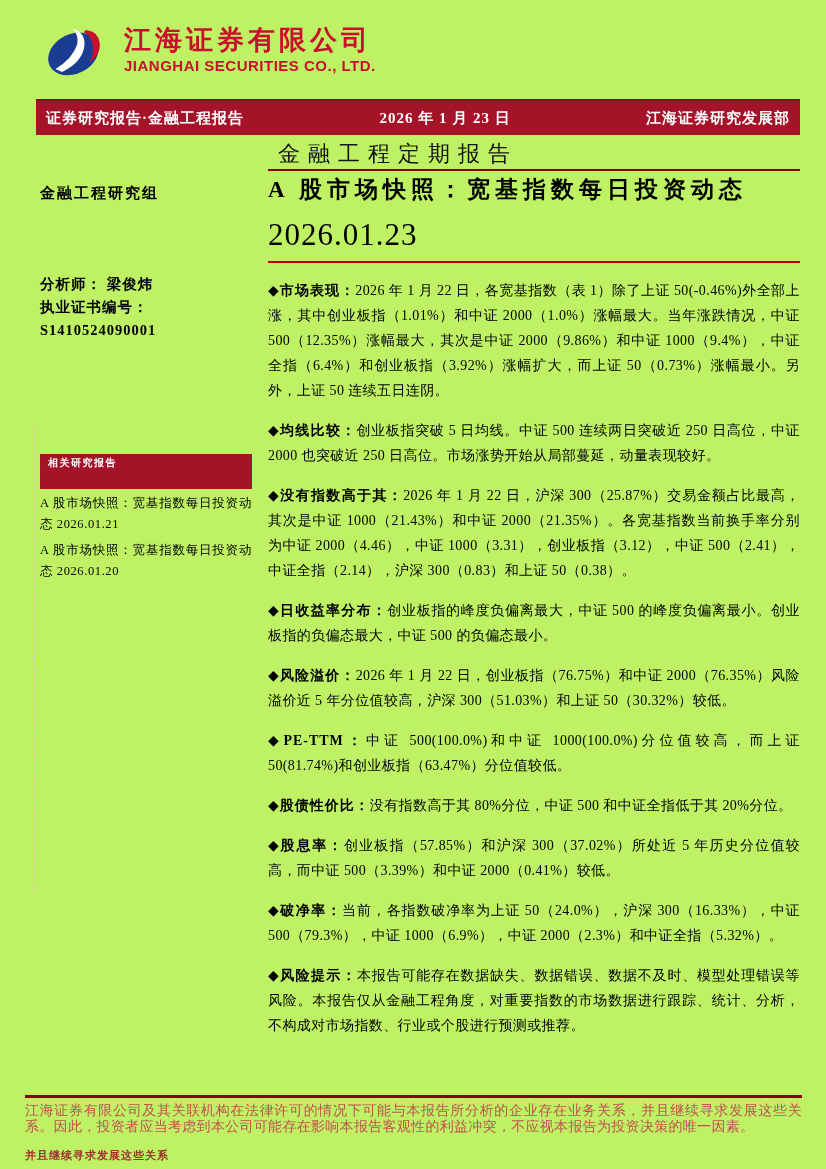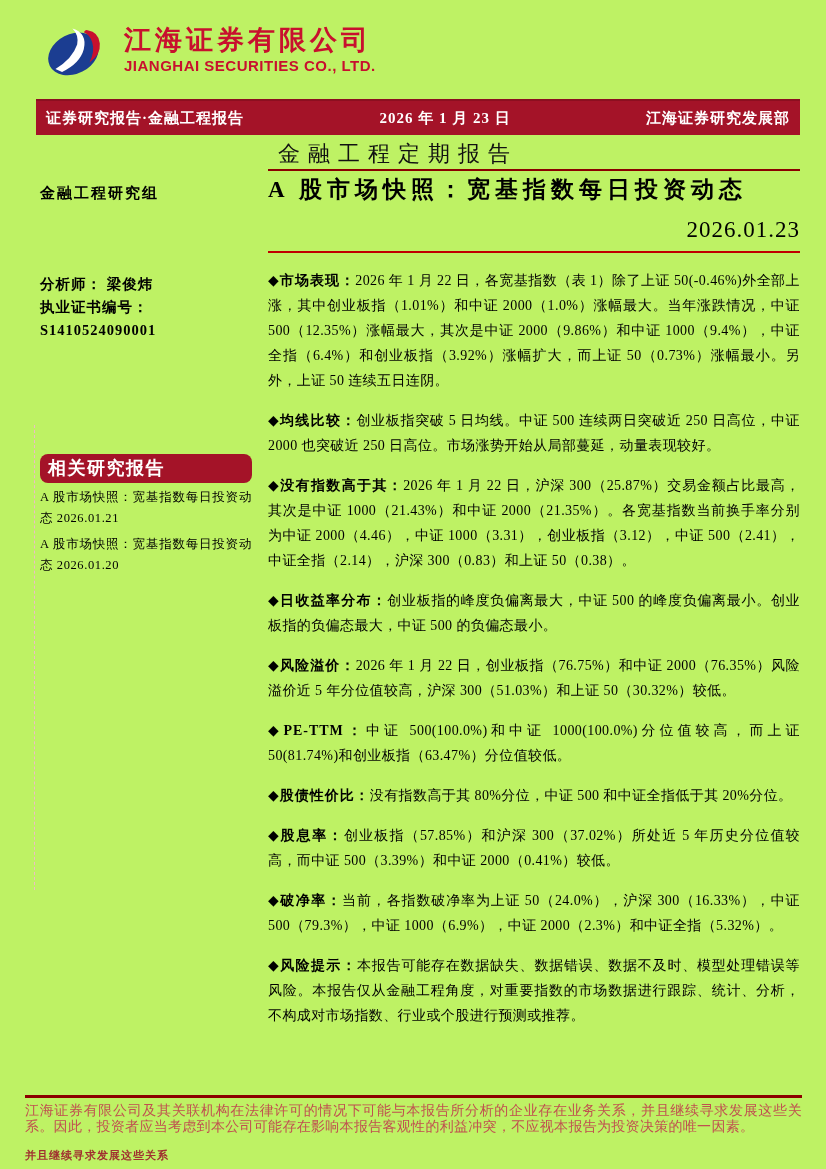--- a/index.html
+++ b/index.html
@@ -42,38 +42,38 @@
     background:#8b0000;
   }
 
   
   .sidebar { position:absolute; top:184px; left:40px; width:212px; }
   .team { font-weight:bold; font-size:15px; letter-spacing:2px; color:#000; }
   .analyst-block { margin-top:70px; font-weight:bold; font-size:14.5px; color:#000; }
   .analyst-line { letter-spacing:1px; line-height:23px; }
   .related-block { margin-top:112px; }
   .related-header {
-    background:#a41328; color:#fff; font-weight:bold; font-size:18px;
-    letter-spacing:1.5px; padding:2px 8px 3px 8px;border-radius:8px;
+    background:#a41328; color:#fff; font-weight:bold; font-size:10px;
+    letter-spacing:1.5px; padding:2px 8px 19px 8px;
   }
   .related-item {
     font-size:12.5px; line-height:1.7; letter-spacing:0.6px; color:#000;
     margin-top:4px; text-align:justify;
   }
   .frame-dots {
     position:absolute; top:425px; left:34px; height:465px; width:0;
     border-left:1px dashed #eebcc4;
   }
 
   
   .main { position:absolute; top:176px; left:268px; width:532px; }
   .doc-title {
     font-size:23px; font-weight:bold; letter-spacing:5px; color:#000; line-height:1.25;
   }
-  .doc-date { font-size:23px; color:#000; margin-top:12px; letter-spacing:1px;text-align:right; }
+  .doc-date { font-size:31px; color:#000; margin-top:12px; letter-spacing:1px; }
   .title-rule { margin-top:8px; height:2px; background:#c00000; }
   .highlights-header { margin-top:13px; font-size:15.5px; font-weight:bold; letter-spacing:2px; }
   .bullet {
     margin-top:15px; font-size:14px; line-height:25px; text-align:justify;
     color:#000; letter-spacing:0.4px;
   }
   .bullet b { letter-spacing:1px; }
 
   
   .footer {

